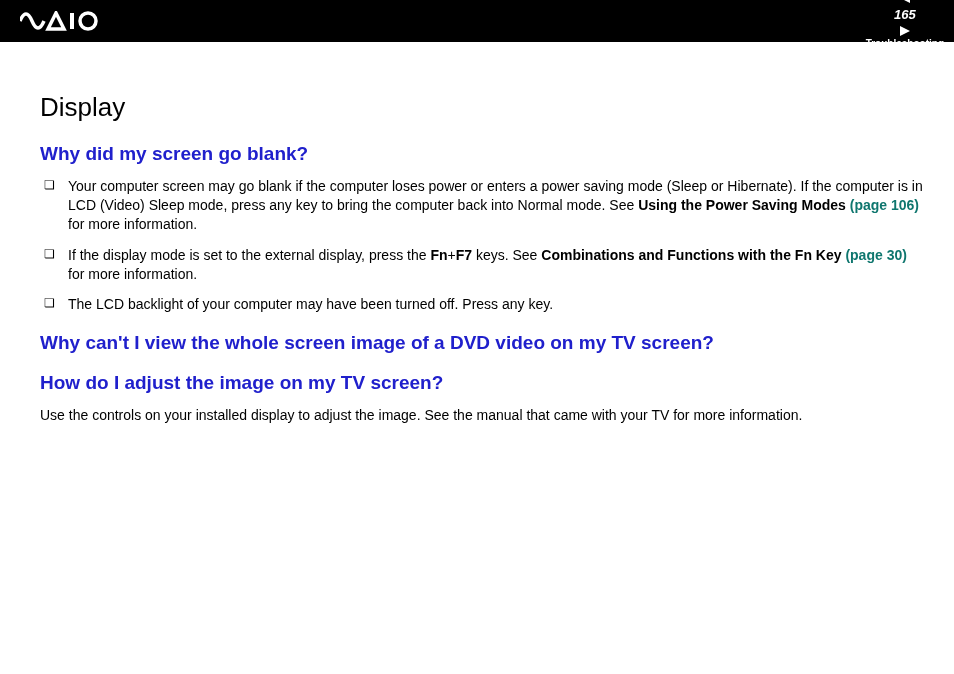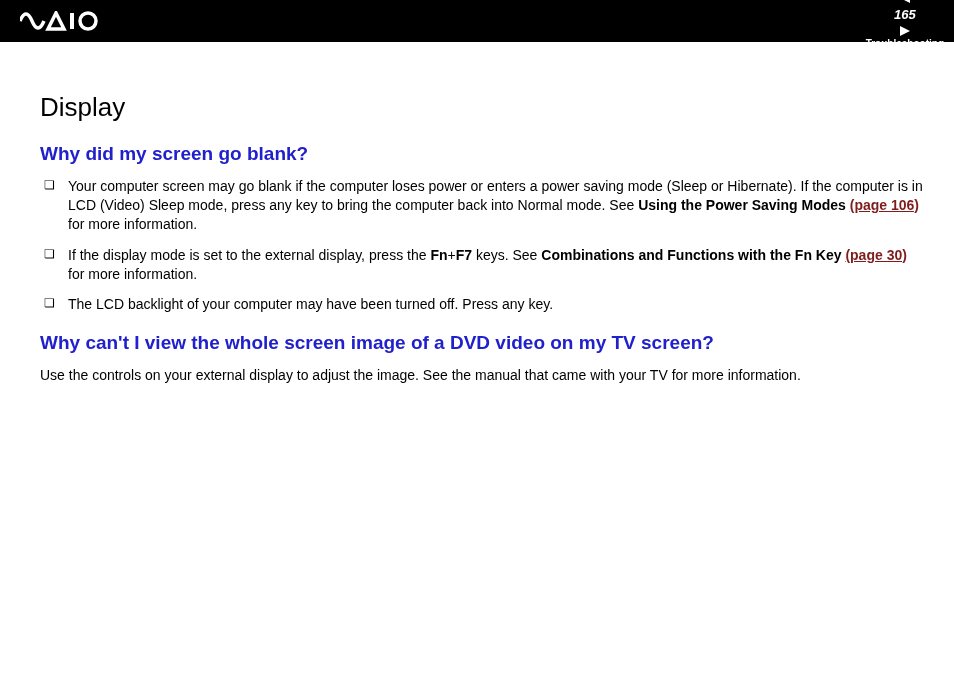--- a/index.html
+++ b/index.html
@@ -86,21 +86,21 @@
     top: 0;
     font-size: 12px;
   }
   .para {
     font-size: 14px;
     line-height: 1.35;
     color: #000;
     margin-bottom: 10px;
   }
   .bold { font-weight: bold; }
-  .link { color: #7f1d1d; font-weight: bold; text-decoration: underline; }
+  .link { color: #0f766e; font-weight: bold; }
 </style>
 </head>
 <body>
 
 <div class="header">
   <div class="logo">
     <svg width="90" height="20" viewBox="0 0 90 20">
       <path d="M0 10 Q6 -4 12 10 Q18 24 24 10" stroke="#fff" stroke-width="3.5" fill="none"></path>
       <path d="M28 18 L36 2 L44 18 Z" fill="none" stroke="#fff" stroke-width="3.5" stroke-linejoin="miter"></path>
       <rect x="50" y="2" width="4" height="16" fill="#fff"></rect>
@@ -128,14 +128,15 @@
     <li>
       <span>If the display mode is set to the external display, press the </span><span class="bold">Fn</span><span>+</span><span class="bold">F7</span><span> keys. See </span><span class="bold">Combinations and Functions with the Fn Key </span><span class="link">(page 30)</span><span> for more information.</span>
     </li>
     <li>
       <span>The LCD backlight of your computer may have been turned off. Press any key.</span>
     </li>
   </ul>
 
   <h2>Why can't I view the whole screen image of a DVD video on my TV screen?</h2>
 
-  <p class="para">Use the controls on your external display to adjust the image. See the manual that came with your TV for more information.</p>
+  <h2>How do I adjust the image on my TV screen?</h2>
+  <p class="para">Use the controls on your installed display to adjust the image. See the manual that came with your TV for more information.</p>
 </div>
 
 </body></html>

